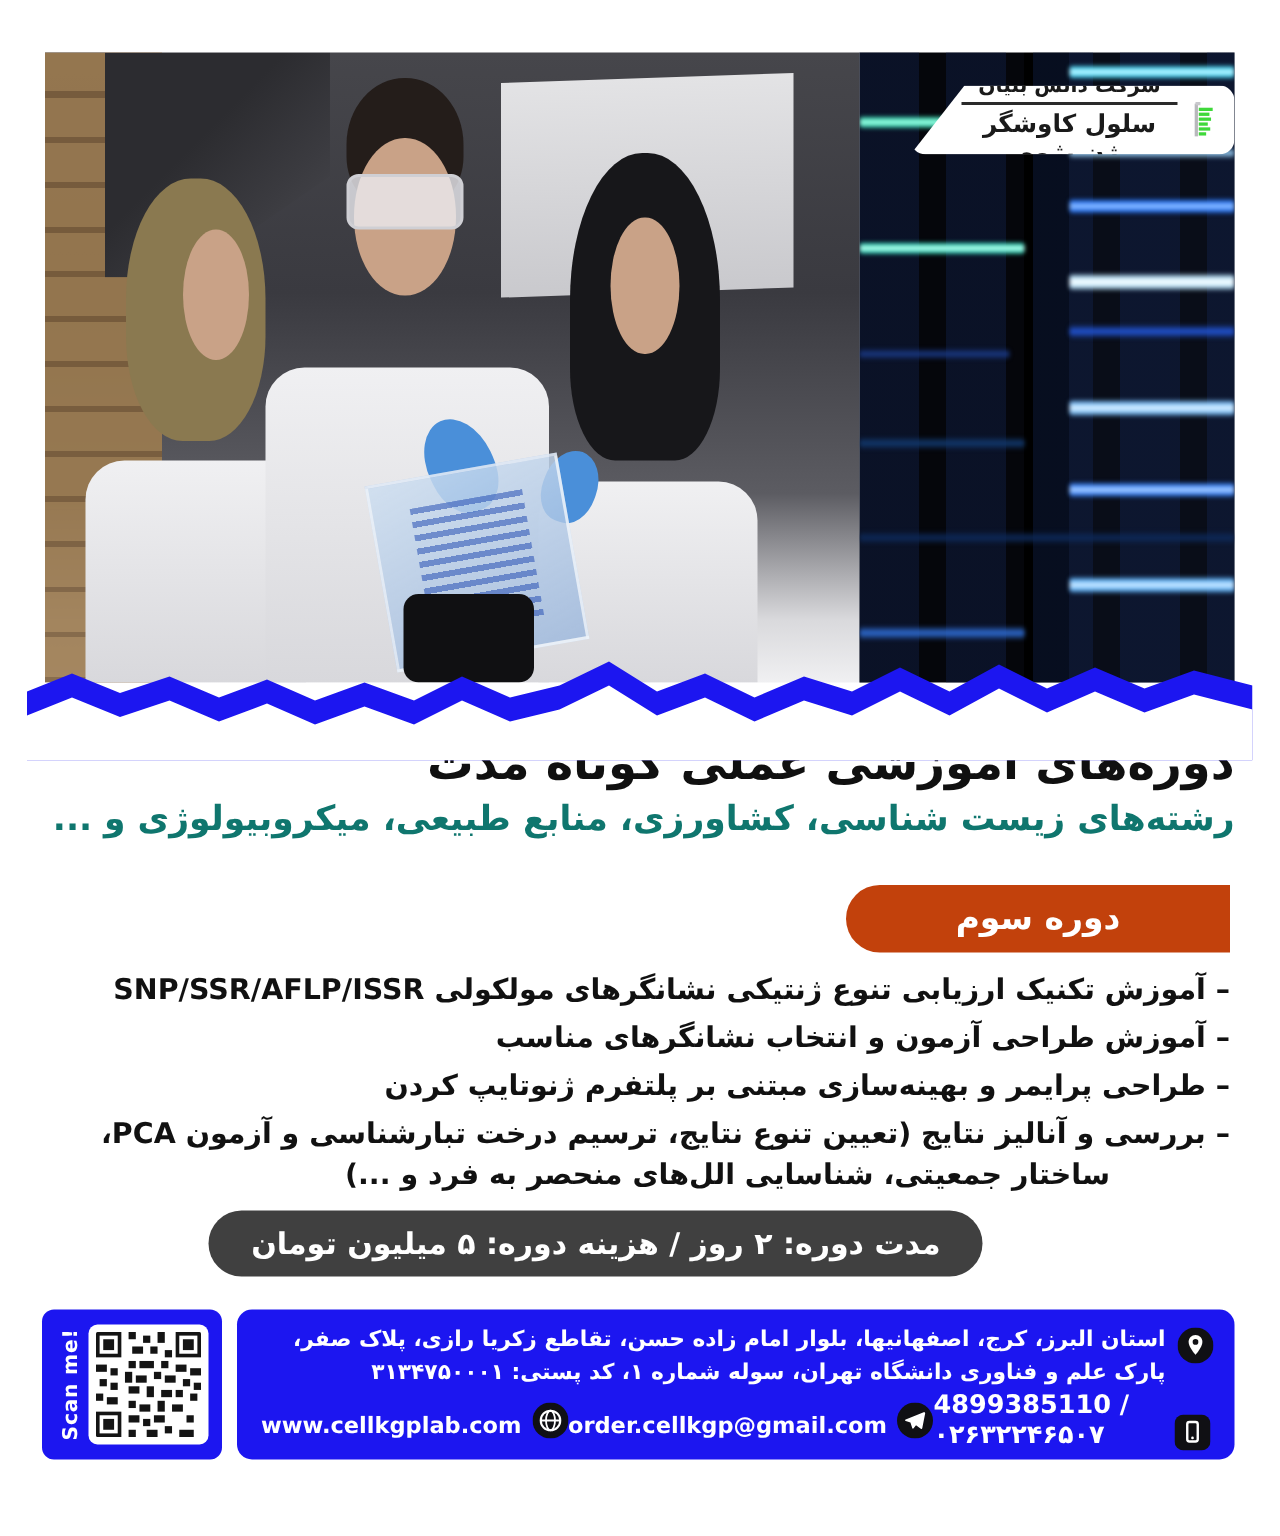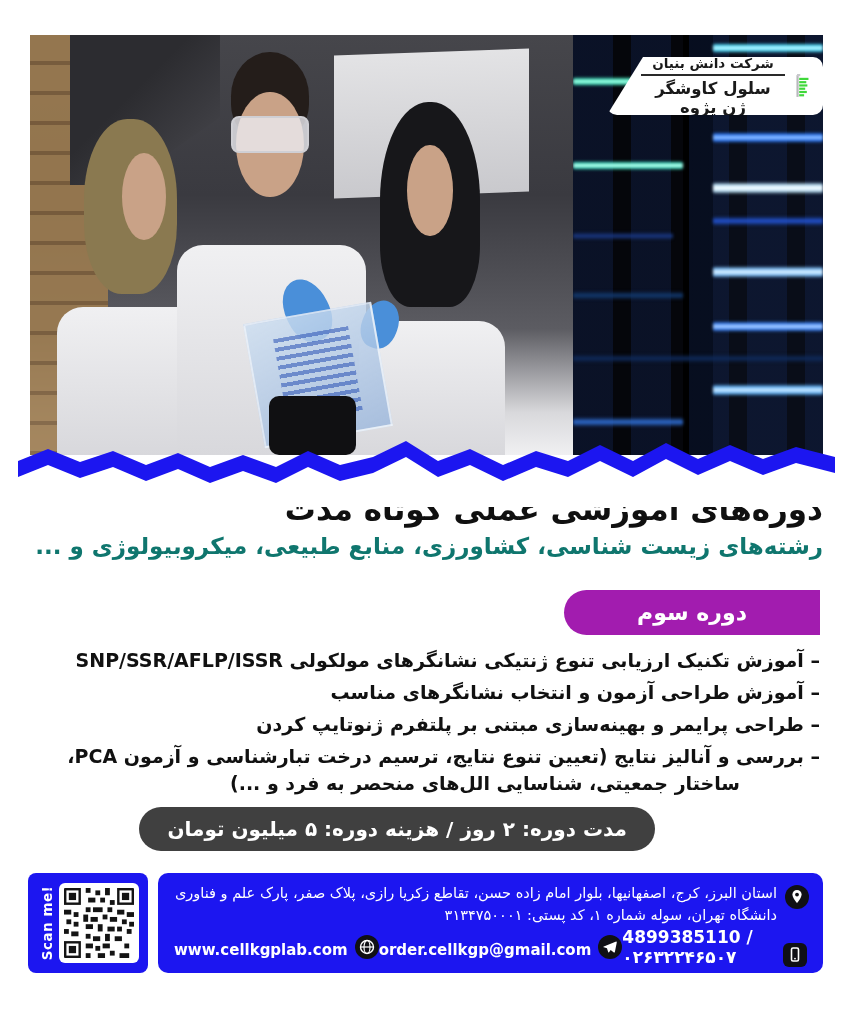--- a/index.html
+++ b/index.html
@@ -34,59 +34,59 @@
   .glove { position:absolute; background:#4a8fd9; border-radius:50% 50% 45% 45%; }
   .darkobj { position:absolute; background:#101012; border-radius:10px; }
 
   
   .gel { position:relative; width:250px; overflow:hidden; background:
          repeating-linear-gradient(90deg, rgba(20,40,90,.35) 0 40px, rgba(0,0,0,0) 40px 58px),
          linear-gradient(90deg,#05060b 0 44%,#000 44% 56%,#090d18 56% 100%); }
   .band { position:absolute; border-radius:3px; filter:blur(1.5px); }
 
   
-  .badge { position:absolute; top:22px; right:0; width:216px; height:58px; background:#fff;
+  .badge { position:absolute; top:22px; right:0; width:216px; height:46px; background:#fff;
            border-radius:10px; clip-path:polygon(36px 0,100% 0,100% 100%,0 100%);
            display:flex; align-items:center; gap:6px; padding:6px 8px 6px 34px; direction:ltr; z-index:5; }
   .badge-text { flex:1; text-align:center; direction:rtl; }
   .badge-line1 { font-size:13.5px; font-weight:800; color:#1a1a1a; padding-bottom:3px;
                  border-bottom:2.5px solid #2a2a2a; }
   .badge-line2 { font-size:16.5px; font-weight:800; color:#1a1a1a; padding-top:3px; }
 
   
   .torn { position:absolute; left:-12px; bottom:-52px; width:calc(100% + 24px); height:92px; z-index:6; }
 
   
   .headline { margin:34px 30px 0; direction:rtl; text-align:right; }
   .title { font-size:31px; font-weight:900; color:#101010; line-height:1.3; padding-left:4px; }
   .subtitle { font-size:23px; font-weight:800; color:#0f766e; margin-top:2px; line-height:1.35; }
 
   
   .content { margin:0 30px; direction:rtl; }
-  .course-pill { width:256px; height:45px; margin:28px 3px 0 auto; background:#a21caf;
+  .course-pill { width:256px; height:45px; margin:28px 3px 0 auto; background:#c2410c;
                  border-radius:24px 0 0 24px; color:#fff; font-size:22px; font-weight:800;
                  display:flex; align-items:center; justify-content:center; }
   .bullets { margin:12px 3px 0 0; }
   .bullet { font-size:19px; font-weight:800; color:#111; line-height:1.42; margin-bottom:5px;
             padding-right:80px; text-indent:-80px; text-align:right; }
   .price-pill { width:fit-content; margin:10px 168px 0 auto; background:#404040; color:#fff;
                 border-radius:25px; padding:10px 28px; font-size:20px; font-weight:800; }
 
   
   .footer { margin:22px 30px 0 28px; display:flex; direction:ltr; gap:10px; height:100px; }
   .qr-box { width:120px; background:#1c16f0; border-radius:8px; position:relative; flex:none; }
   .scan-label { position:absolute; left:-26px; top:50%; transform:translate(0,-50%) rotate(-90deg);
                 width:90px; text-align:center; color:#fff; font-size:13.5px; font-weight:800;
                 letter-spacing:.5px; }
   .qr-white { position:absolute; right:9px; top:50%; transform:translateY(-50%); width:80px; height:80px;
               background:#fff; border-radius:6px; padding:5px; }
   .bar { flex:1; background:#1c16f0; border-radius:10px; padding:10px 14px 8px; direction:rtl;
          color:#fff; display:flex; flex-direction:column; justify-content:space-between; }
   .addr-row { display:flex; gap:8px; align-items:flex-start; }
-  .addr { flex:1; font-size:14.5px; font-weight:400; line-height:1.5; text-align:right; }
+  .addr { flex:1; font-size:14.5px; font-weight:700; line-height:1.5; text-align:right; }
   .contact-row { display:flex; justify-content:space-between; align-items:center; padding:0 2px 2px; }
   .contact { display:flex; direction:ltr; align-items:flex-end; gap:7px; font-weight:700; }
   .contact .txt { font-size:15px; direction:ltr; }
   .contact .num { font-size:17px; direction:ltr; }
   .cicon { width:24px; height:24px; flex:none; }
 </style>
 </head>
 <body>
 
 <div class="hero">

